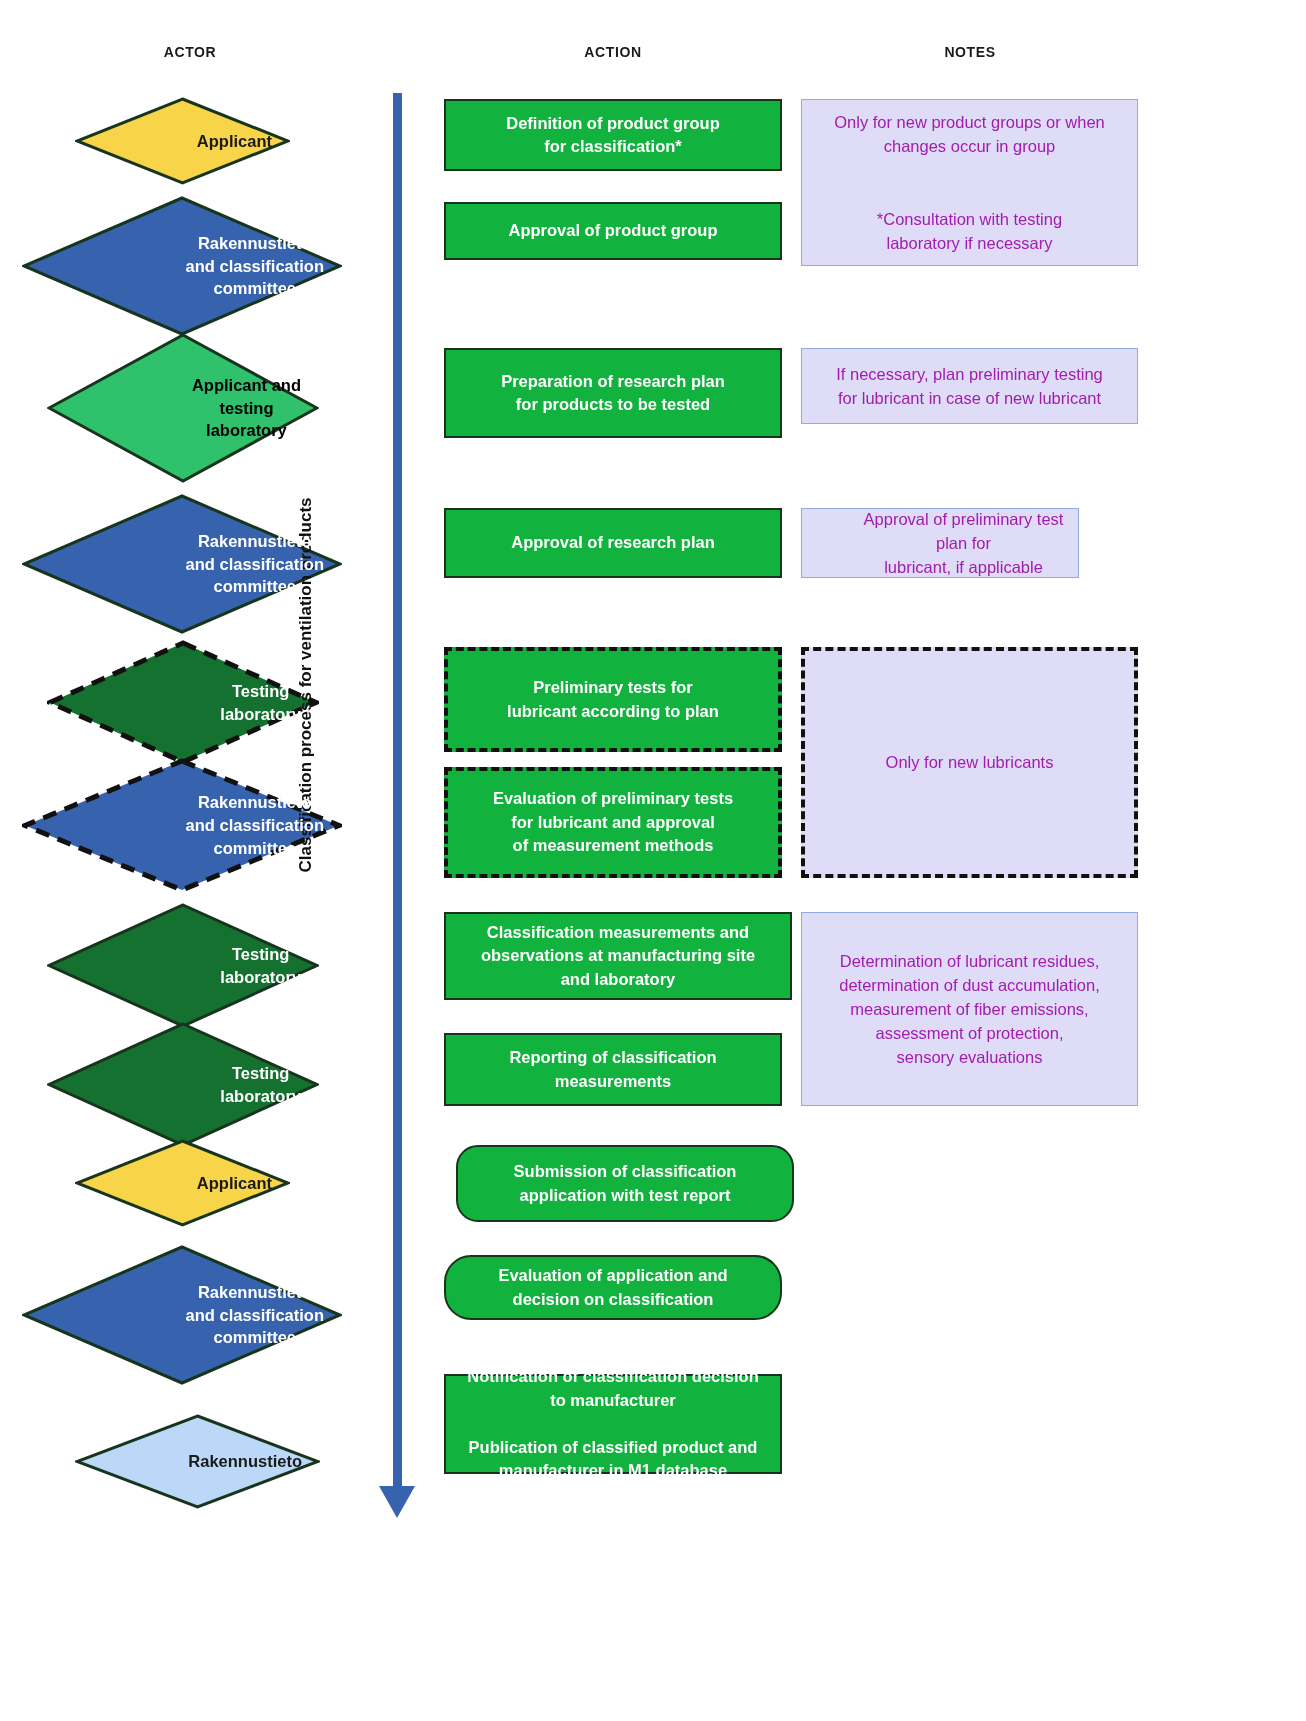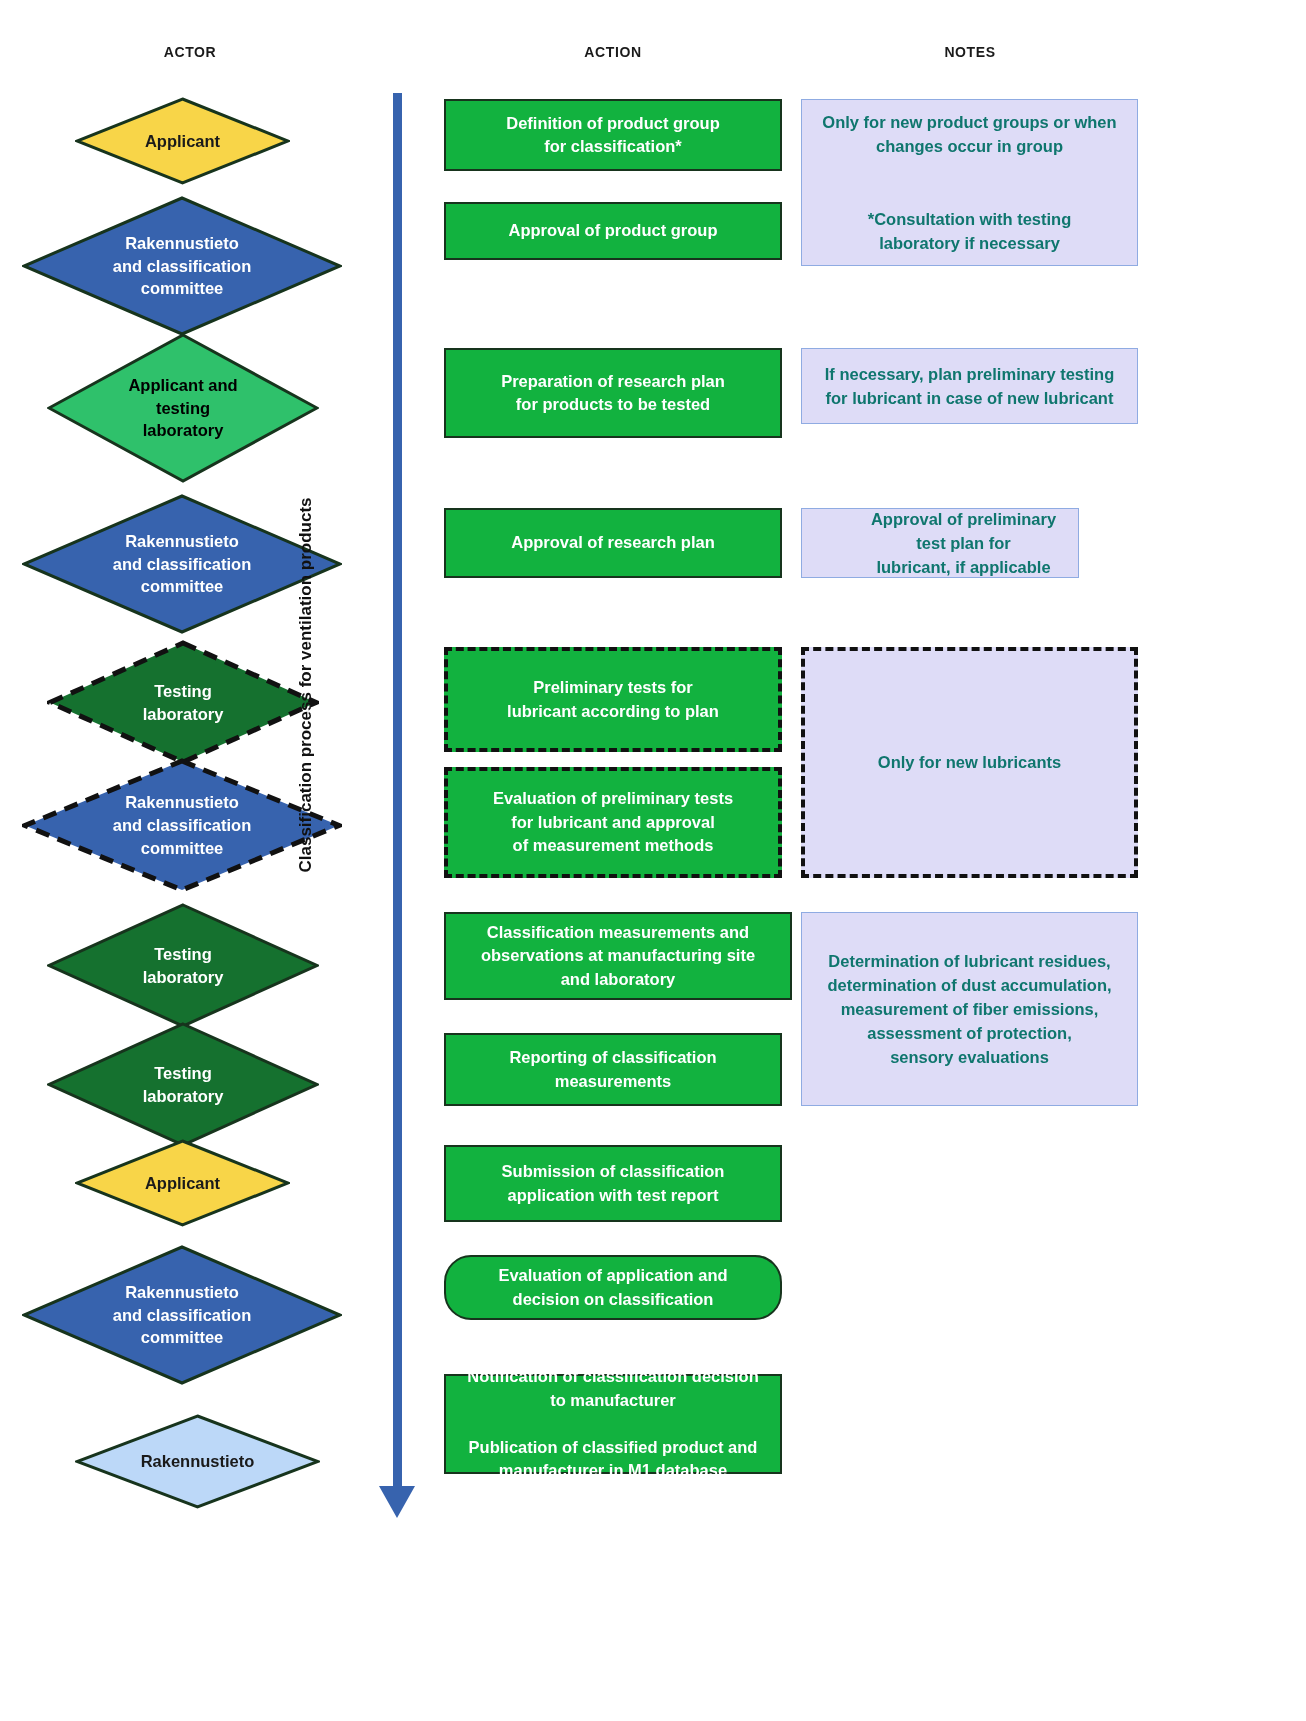--- a/index.html
+++ b/index.html
@@ -31,21 +31,21 @@
   }
   #hdr-actor  { left: 40px;  top: 44px; width: 300px; }
   #hdr-action { left: 443px; top: 44px; width: 340px; }
   #hdr-notes  { left: 800px; top: 44px; width: 340px; }
 
   
   .diamond {
     position: absolute;
     display: flex;
     align-items: center;
-    justify-content: center;
+    justify-content: flex-end;
     text-align: center;
     box-sizing: border-box;
   }
   .diamond .dshape {
     position: absolute;
     left: 0; top: 0;
     width: 100%; height: 100%;
   }
   .diamond .dlabel {
     position: relative;
@@ -88,23 +88,23 @@
     box-sizing: border-box;
     display: flex;
     align-items: center;
     justify-content: center;
     text-align: center;
   }
   .note-box.dashed {
     border: 4px dashed #111111;
   }
   .note-box .nlabel {
-    color: #0f766e;
+    color: #a21caf;
     font-size: 16.5px;
-    font-weight: bold;
+    font-weight: normal;
     line-height: 1.46;
     white-space: pre-line;
     padding: 0 10px;
   }
 
   
   #spine-line {
     position: absolute;
     left: 393px;
     top: 93px;
@@ -271,21 +271,21 @@
     <span class="alabel">Classification measurements and
 observations at manufacturing site
 and laboratory</span>
   </div>
 
   <div class="action-box" style="left:444px; top:1033px; width:338px; height:73px;">
     <span class="alabel">Reporting of classification
 measurements</span>
   </div>
 
-  <div class="action-box" style="left:444px; top:1145px; width:338px; height:77px;">
+  <div class="action-box" style="left:456px; top:1145px; width:338px; height:77px;border-radius:22px;">
     <span class="alabel">Submission of classification
 application with test report</span>
   </div>
 
   <div class="action-box" style="left:444px; top:1255px; width:338px; height:65px;border-radius:27px;">
     <span class="alabel">Evaluation of application and
 decision on classification</span>
   </div>
 
   <div class="action-box" style="left:444px; top:1374px; width:338px; height:100px;">

